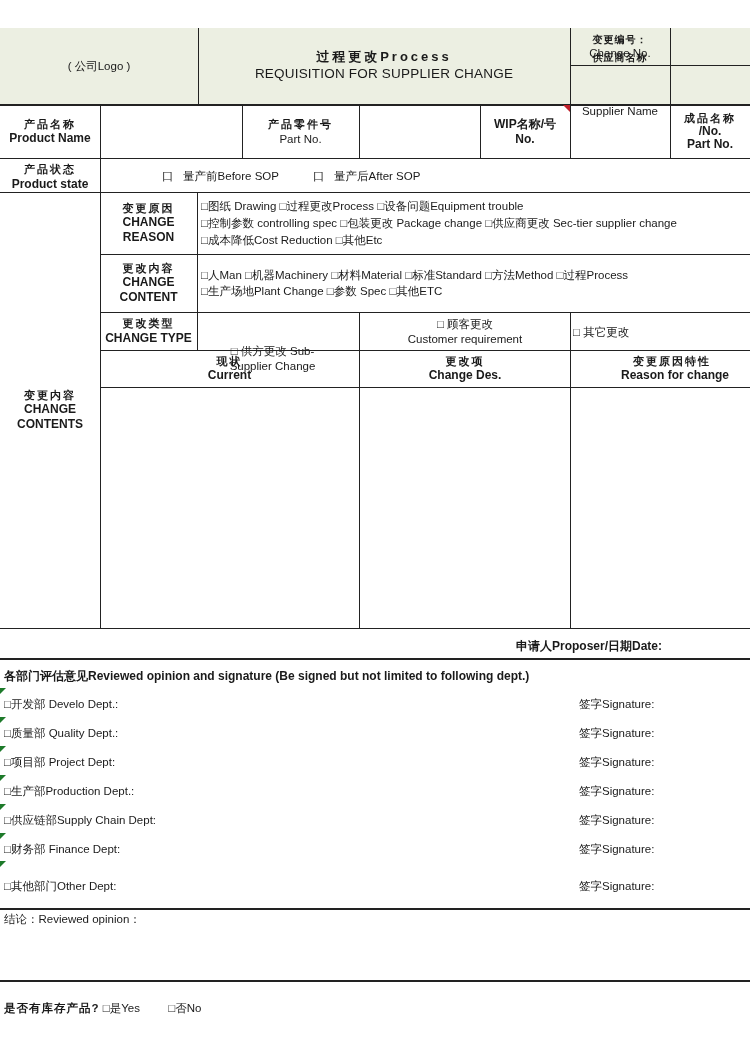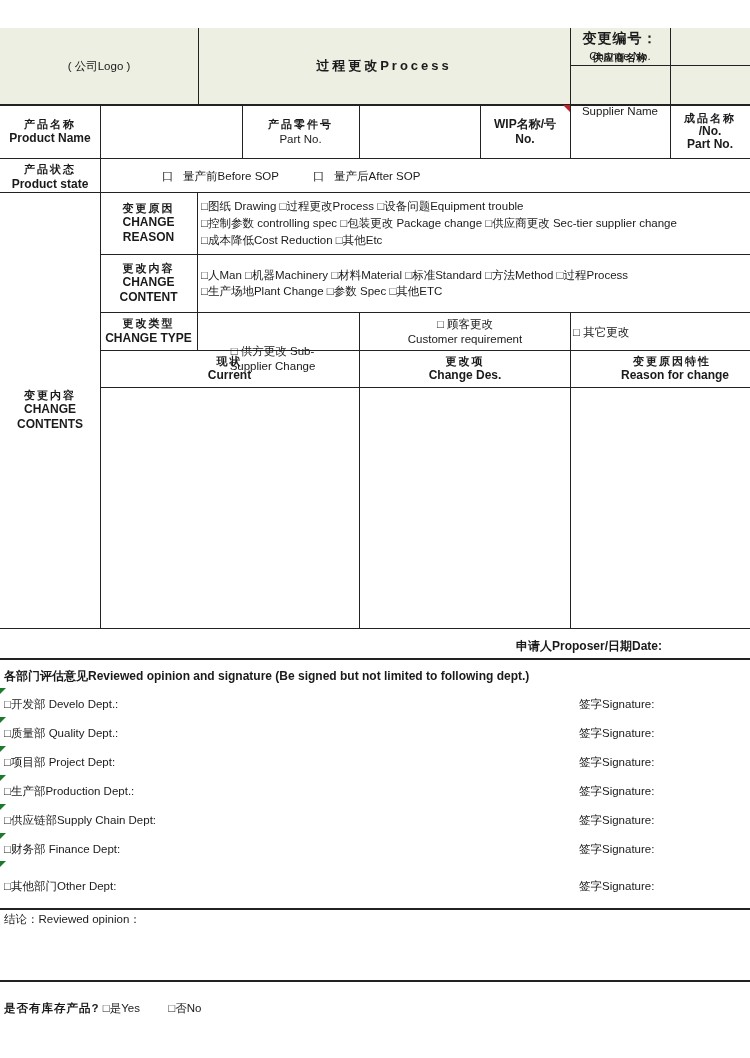--- a/index.html
+++ b/index.html
@@ -27,25 +27,26 @@
 
 <div class="abs header-bg" style="left:0;top:28px;width:750px;height:76px;"></div>
 
 <div class="cell" style="left:0;top:28px;width:198px;height:76px;">
   <span class="small">( 公司Logo )</span>
 </div>
 <div class="vl" style="left:198px;top:28px;height:76px;"></div>
 
 <div class="cell" style="left:198px;top:28px;width:372px;height:76px;">
   <span class="title-zh">过程更改Process</span>
+  <span class="title-en">REQUISITION  FOR SUPPLIER CHANGE</span>
 </div>
 <div class="vl" style="left:570px;top:28px;height:76px;"></div>
 
 <div class="cell" style="left:570px;top:28px;width:100px;height:38px;">
-  <span style="font-size:14px;letter-spacing:1px;font-weight:bold;font-family:Liberation Mono, monospace;">变更编号：</span>
+  <span style="font-size:10px;letter-spacing:1px;font-weight:bold;">变更编号：</span>
   <span style="font-size:11.5px;">Change No.</span>
 </div>
 <div class="vl" style="left:670px;top:28px;height:76px;"></div>
 <div class="abs" style="left:671px;top:28px;width:79px;height:37px;"></div>
 <div class="hl" style="left:570px;top:65px;width:180px;"></div>
 
 <div class="cell" style="left:570px;top:66px;width:100px;height:38px;">
   <span style="font-size:10px;letter-spacing:1px;font-weight:bold;">供应商名称</span>
   <span style="font-size:11.5px;margin-top:40px;">Supplier Name</span>
 </div>

